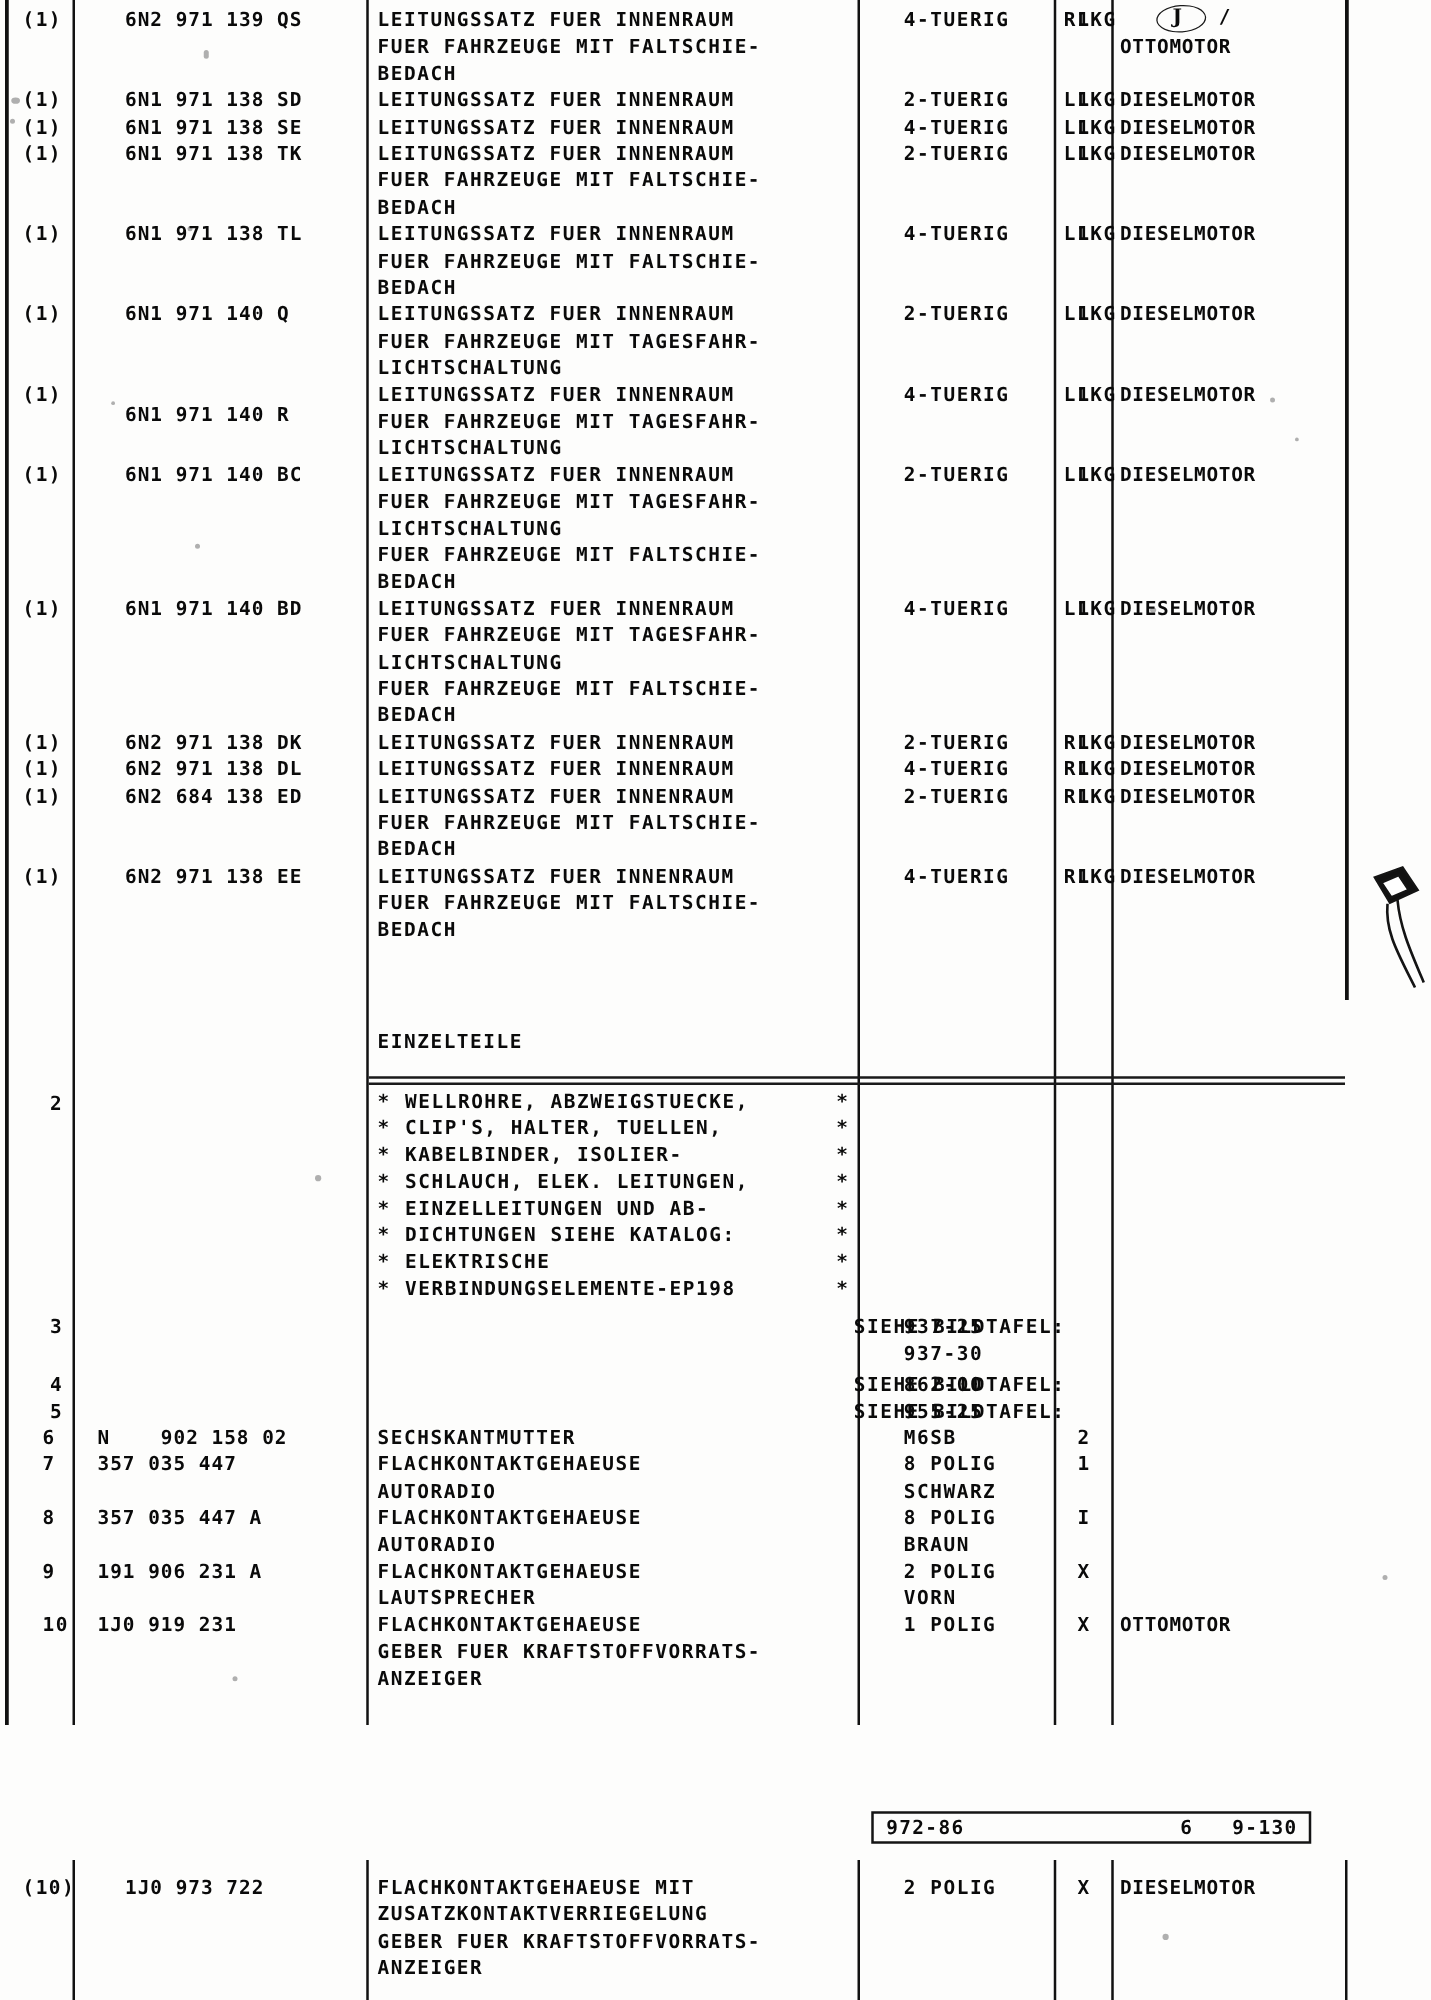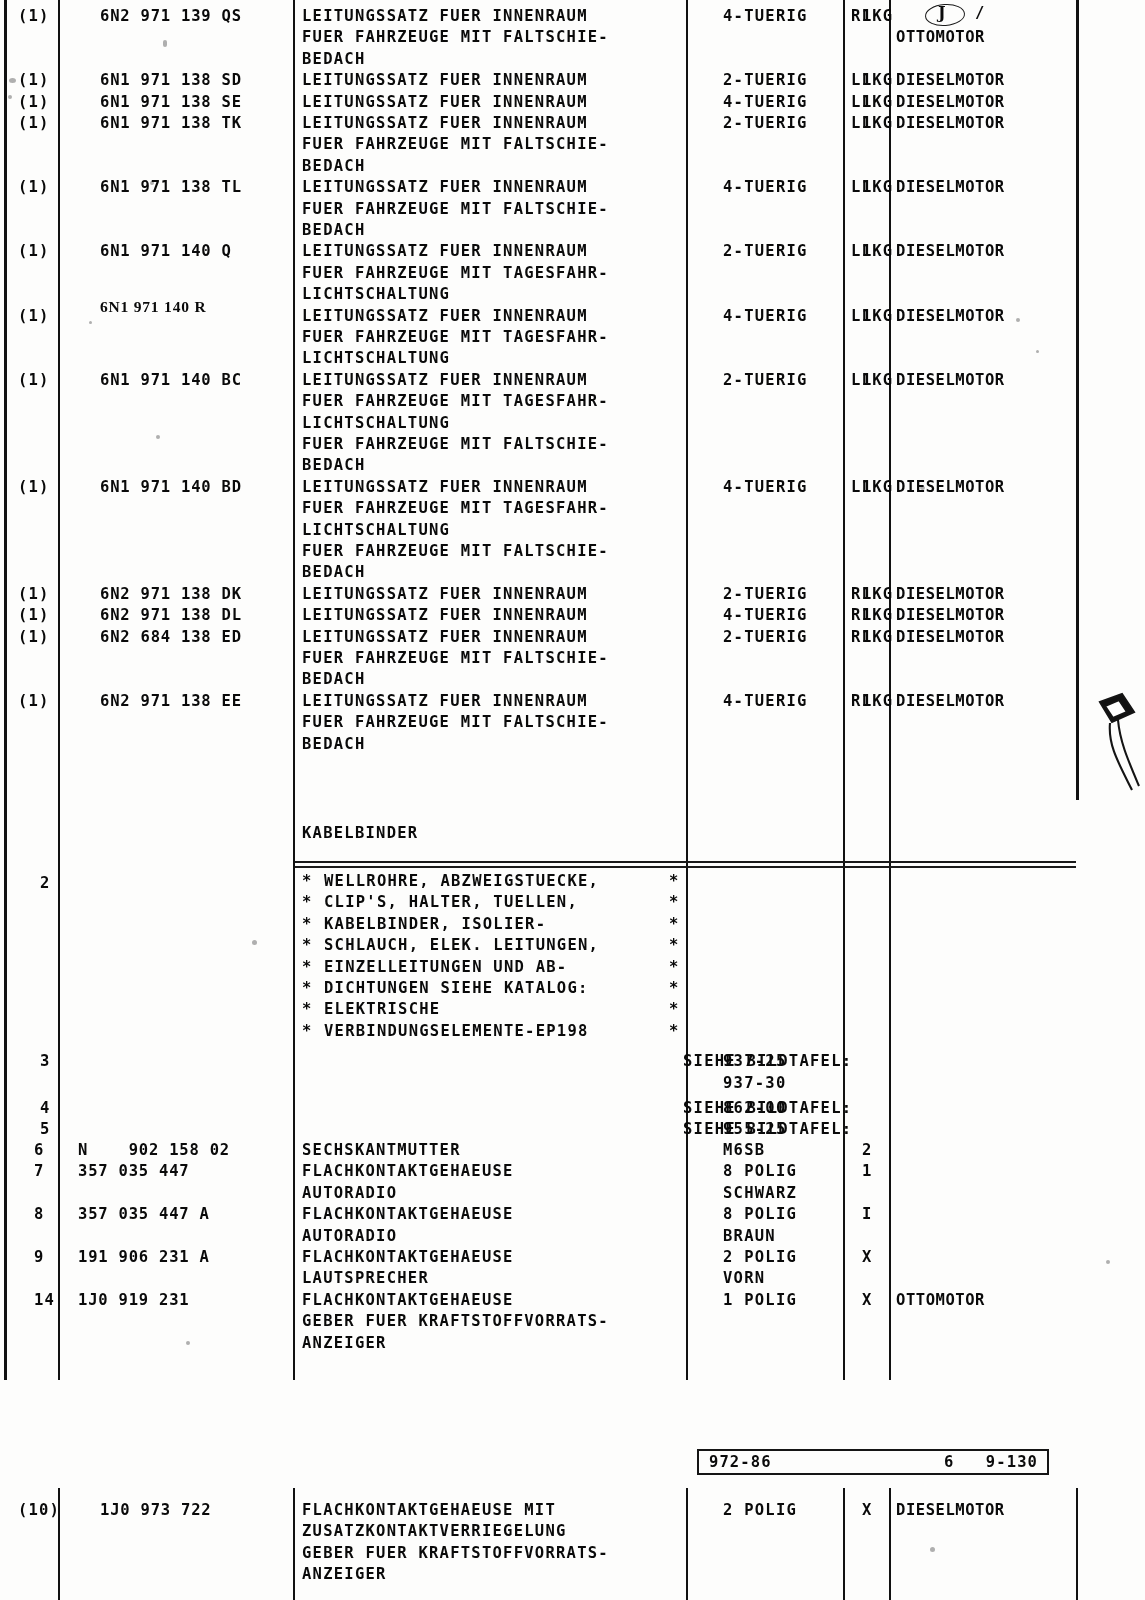--- a/index.html
+++ b/index.html
@@ -221,21 +221,21 @@
       <div class="cell itm" style="left: 18px; top: 241.4px;">(1)</div>
       <div class="cell" style="left: 100px; top: 241.4px;">6N1 971 140 Q</div>
       <div class="cell desc" style="left: 302px; top: 241.4px;">LEITUNGSSATZ FUER INNENRAUM</div>
       <div class="cell desc" style="left: 302px; top: 262.8px;">FUER FAHRZEUGE MIT TAGESFAHR-</div>
       <div class="cell desc" style="left: 302px; top: 284.2px;">LICHTSCHALTUNG</div>
       <div class="cell spec" style="left: 693px; top: 241.4px;">2-TUERIG</div>
       <div class="cell spec" style="left: 821px; top: 241.4px;">LLKG</div>
       <div class="cell qty" style="left: 862px; top: 241.4px;">1</div>
       <div class="cell note" style="left: 896px; top: 241.4px;">DIESELMOTOR</div>
       <div class="cell itm" style="left: 18px; top: 305.6px;">(1)</div>
-      <div class="cell" style="left: 100px; top: 296px; font-family: Liberation Serif, serif;">6N1 971 140 R</div>
+      <div class="cell" style="left: 100px; top: 322px;">6N1 971 140 R</div>
       <div class="cell desc" style="left: 302px; top: 305.6px;">LEITUNGSSATZ FUER INNENRAUM</div>
       <div class="cell desc" style="left: 302px; top: 327px;">FUER FAHRZEUGE MIT TAGESFAHR-</div>
       <div class="cell desc" style="left: 302px; top: 348.4px;">LICHTSCHALTUNG</div>
       <div class="cell spec" style="left: 693px; top: 305.6px;">4-TUERIG</div>
       <div class="cell spec" style="left: 821px; top: 305.6px;">LLKG</div>
       <div class="cell qty" style="left: 862px; top: 305.6px;">1</div>
       <div class="cell note" style="left: 896px; top: 305.6px;">DIESELMOTOR</div>
       <div class="cell itm" style="left: 18px; top: 369.8px;">(1)</div>
       <div class="cell" style="left: 100px; top: 369.8px;">6N1 971 140 BC</div>
       <div class="cell desc" style="left: 302px; top: 369.8px;">LEITUNGSSATZ FUER INNENRAUM</div>
@@ -283,21 +283,21 @@
       <div class="cell note" style="left: 896px; top: 626.6px;">DIESELMOTOR</div>
       <div class="cell itm" style="left: 18px; top: 690.8px;">(1)</div>
       <div class="cell" style="left: 100px; top: 690.8px;">6N2 971 138 EE</div>
       <div class="cell desc" style="left: 302px; top: 690.8px;">LEITUNGSSATZ FUER INNENRAUM</div>
       <div class="cell desc" style="left: 302px; top: 712.2px;">FUER FAHRZEUGE MIT FALTSCHIE-</div>
       <div class="cell desc" style="left: 302px; top: 733.6px;">BEDACH</div>
       <div class="cell spec" style="left: 693px; top: 690.8px;">4-TUERIG</div>
       <div class="cell spec" style="left: 821px; top: 690.8px;">RLKG</div>
       <div class="cell qty" style="left: 862px; top: 690.8px;">1</div>
       <div class="cell note" style="left: 896px; top: 690.8px;">DIESELMOTOR</div>
-      <div class="cell desc" style="left: 302px; top: 823px;">KABELBINDER</div>
+      <div class="cell desc" style="left: 302px; top: 823px;">EINZELTEILE</div>
       <div class="cell itm" style="left: 40px; top: 873px;">2</div>
       <div class="cell star" style="left: 302px; top: 871px;">*</div>
       <div class="cell star" style="left: 324px; top: 871px;">WELLROHRE, ABZWEIGSTUECKE,</div>
       <div class="cell star" style="left: 669px; top: 871px;">*</div>
       <div class="cell star" style="left: 302px; top: 892.4px;">*</div>
       <div class="cell star" style="left: 324px; top: 892.4px;">CLIP'S, HALTER, TUELLEN,</div>
       <div class="cell star" style="left: 669px; top: 892.4px;">*</div>
       <div class="cell star" style="left: 302px; top: 913.8px;">*</div>
       <div class="cell star" style="left: 324px; top: 913.8px;">KABELBINDER, ISOLIER-</div>
       <div class="cell star" style="left: 669px; top: 913.8px;">*</div>
@@ -345,21 +345,21 @@
       <div class="cell spec" style="left: 693px; top: 1204.2px;">8 POLIG</div>
       <div class="cell spec" style="left: 693px; top: 1225.6px;">BRAUN</div>
       <div class="cell qty" style="left: 862px; top: 1204.2px;">I</div>
       <div class="cell itm" style="left: 34px; top: 1247px;">9</div>
       <div class="cell" style="left: 78px; top: 1247px;">191 906 231 A</div>
       <div class="cell desc" style="left: 302px; top: 1247px;">FLACHKONTAKTGEHAEUSE</div>
       <div class="cell desc" style="left: 302px; top: 1268.4px;">LAUTSPRECHER</div>
       <div class="cell spec" style="left: 693px; top: 1247px;">2 POLIG</div>
       <div class="cell spec" style="left: 693px; top: 1268.4px;">VORN</div>
       <div class="cell qty" style="left: 862px; top: 1247px;">X</div>
-      <div class="cell itm" style="left: 34px; top: 1289.8px;">14</div>
+      <div class="cell itm" style="left: 34px; top: 1289.8px;">10</div>
       <div class="cell" style="left: 78px; top: 1289.8px;">1J0 919 231</div>
       <div class="cell desc" style="left: 302px; top: 1289.8px;">FLACHKONTAKTGEHAEUSE</div>
       <div class="cell desc" style="left: 302px; top: 1311.2px;">GEBER FUER KRAFTSTOFFVORRATS-</div>
       <div class="cell desc" style="left: 302px; top: 1332.6px;">ANZEIGER</div>
       <div class="cell spec" style="left: 693px; top: 1289.8px;">1 POLIG</div>
       <div class="cell qty" style="left: 862px; top: 1289.8px;">X</div>
       <div class="cell note" style="left: 896px; top: 1289.8px;">OTTOMOTOR</div>
       <div class="cell itm" style="left: 18px; top: 1500px;">(10)</div>
       <div class="cell" style="left: 100px; top: 1500px;">1J0 973 722</div>
       <div class="cell desc" style="left: 302px; top: 1500px;">FLACHKONTAKTGEHAEUSE MIT</div>

